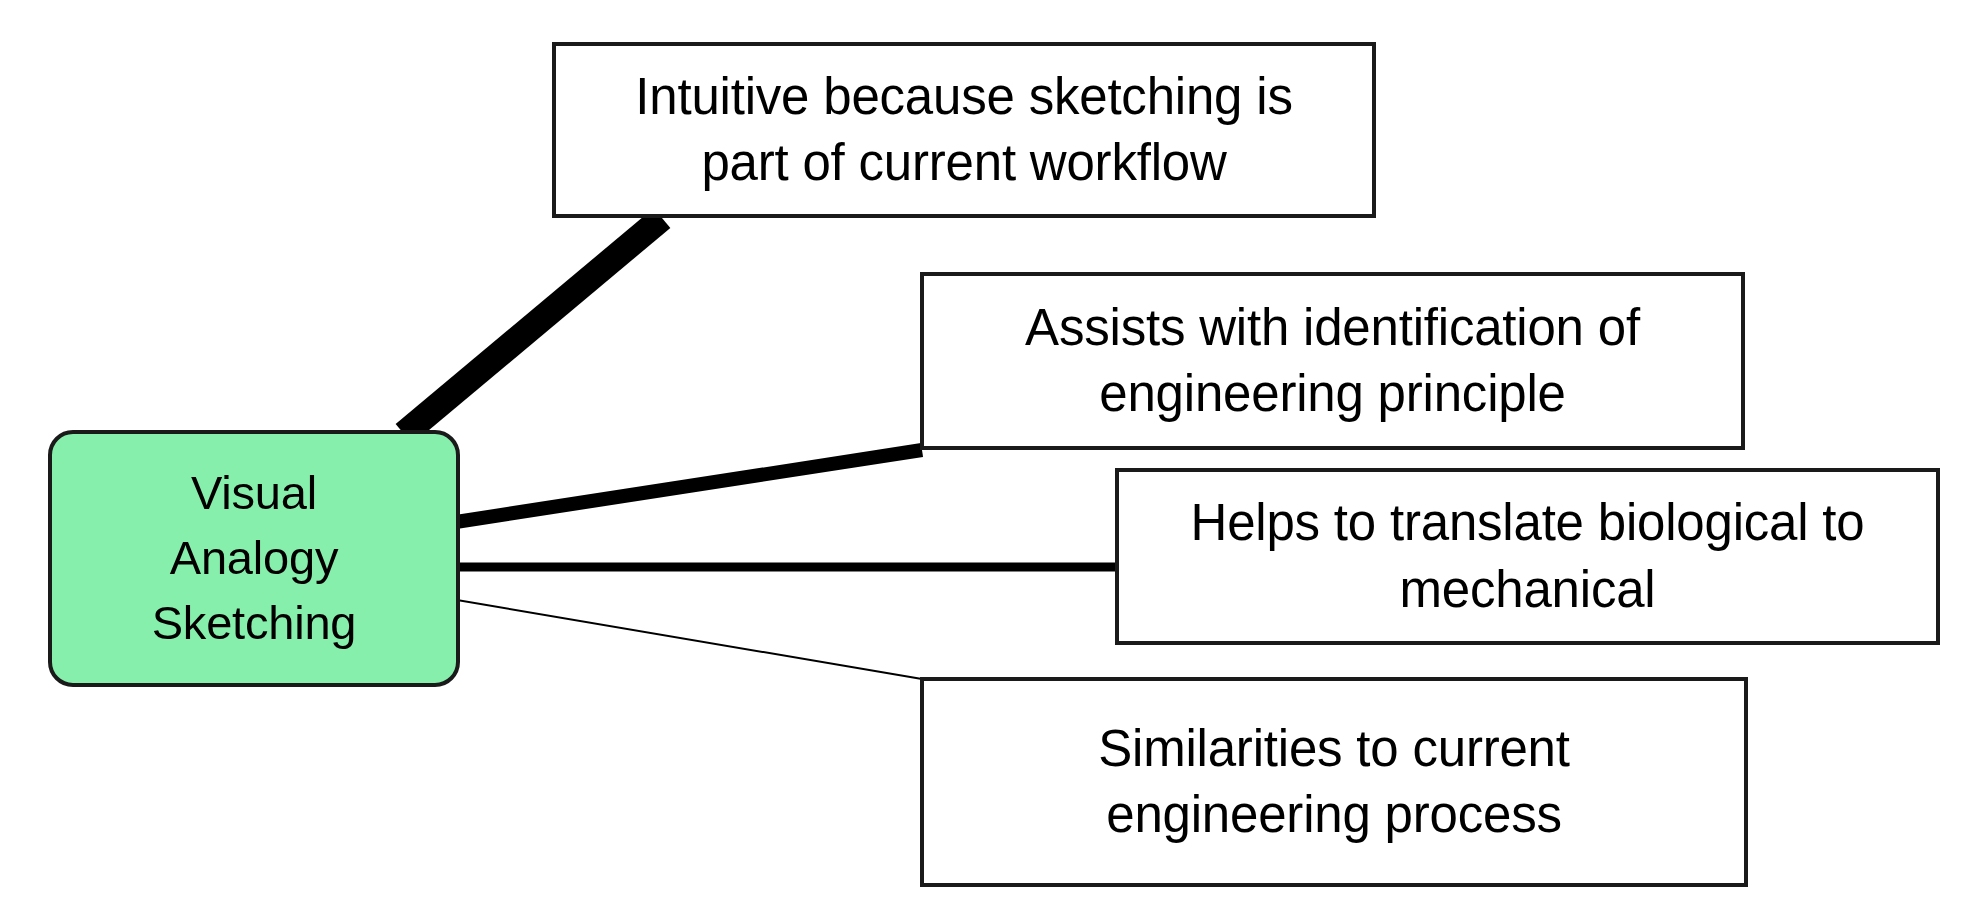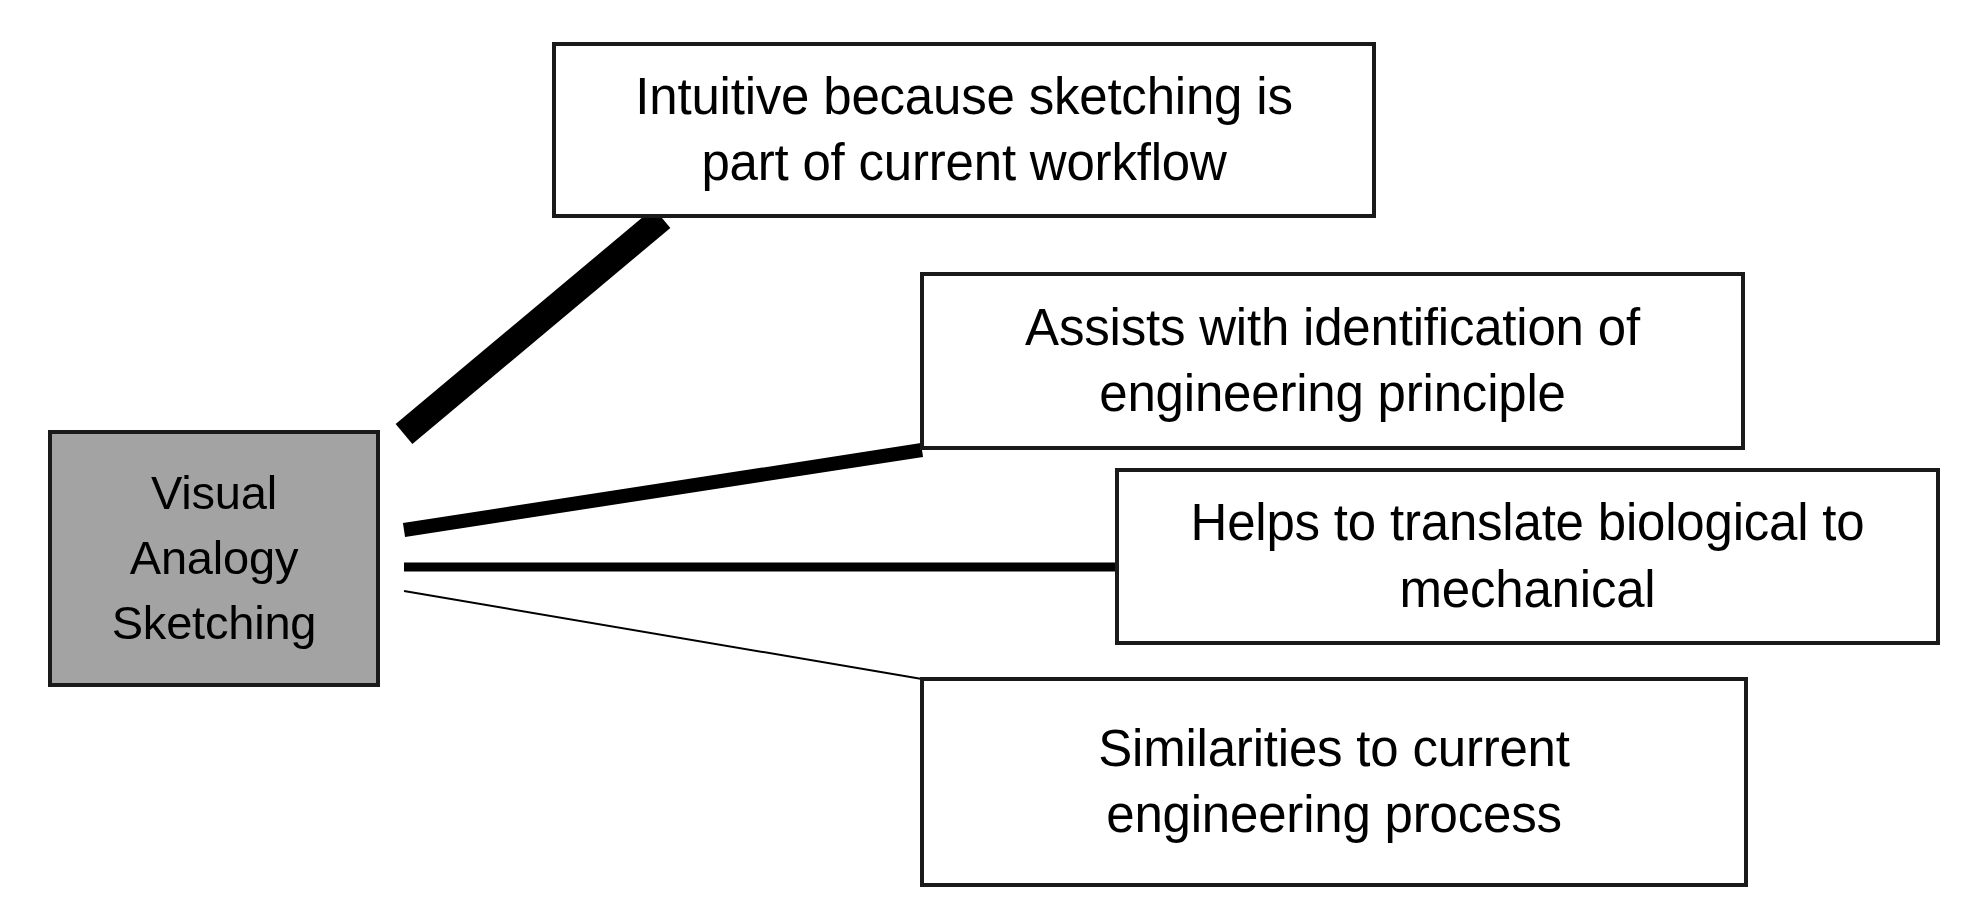--- a/index.html
+++ b/index.html
@@ -93,21 +93,21 @@
 
 <div id="diagram-root" style="background: rgb(255, 255, 255);">
 
   <svg id="edge-layer" viewBox="0 0 1977 902" preserveAspectRatio="none">
     <line stroke="#000000" stroke-linecap="butt" x1="404" y1="434" x2="662" y2="218" stroke-width="26"></line>
     <line stroke="#000000" stroke-linecap="butt" x1="404" y1="530" x2="922" y2="450" stroke-width="14"></line>
     <line stroke="#000000" stroke-linecap="butt" x1="404" y1="567" x2="1117" y2="567" stroke-width="9"></line>
     <line stroke="#000000" stroke-linecap="butt" x1="404" y1="591" x2="922" y2="679" stroke-width="2"></line>
   </svg>
 
-  <div class="node" id="node-center" style="left: 48px; top: 430px; width: 332px; height: 257px; border-color: rgb(26, 26, 26); background: #a3a3a3;">
+  <div class="node" id="node-center" style="left: 48px; top: 430px; width: 412px; height: 257px; border-color: rgb(26, 26, 26); background: #86efac; border-radius: 25px;">
     <span class="node-label">Visual
 Analogy
 Sketching</span>
   </div>
 
   <div class="node" id="node-branch-1" style="left: 920px; top: 272px; width: 825px; height: 178px; border-color: rgb(26, 26, 26); background: rgb(255, 255, 255);">
     <span class="node-label">Assists with identification of
 engineering principle</span>
   </div>
 

